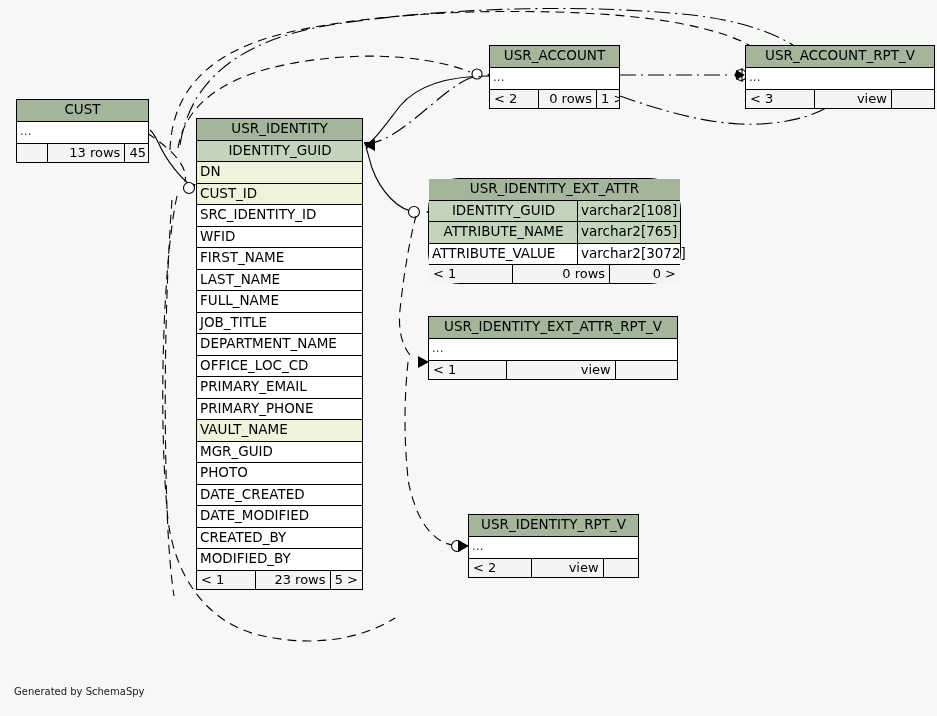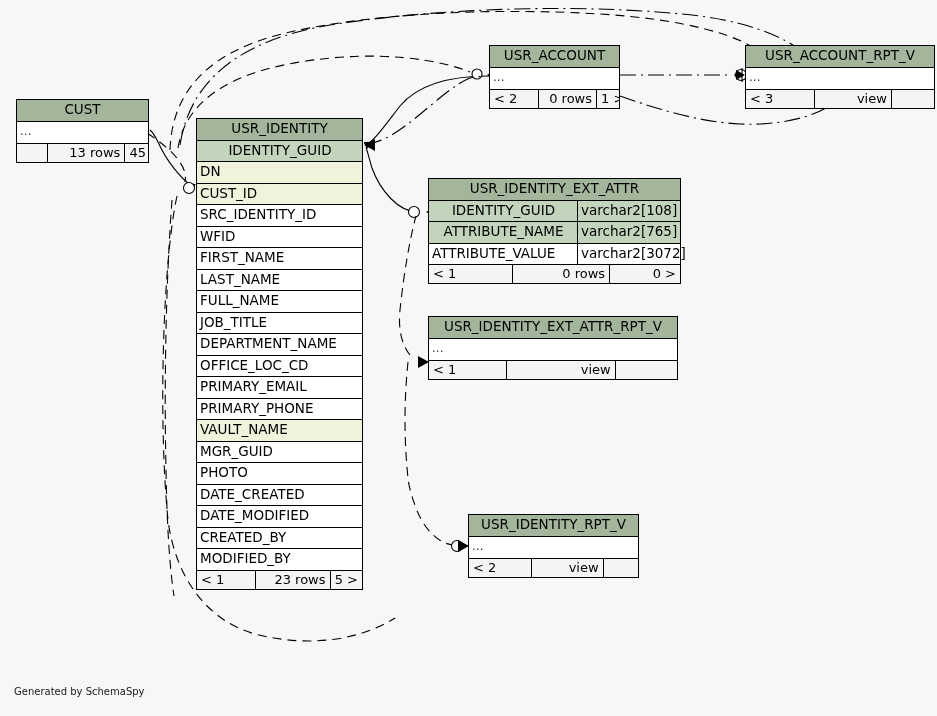--- a/index.html
+++ b/index.html
@@ -83,21 +83,21 @@
   }
   .node .footer .f-left   { flex: 0 0 33%; text-align: left; }
   .node .footer .f-mid    { flex: 0 0 34%; text-align: right; border-left: 1px solid #000; }
   .node .footer .f-right  { flex: 1 1 auto; text-align: right; border-left: 1px solid #000; }
 
   
   #node-cust                    { left: 16px;  top: 99px;  width: 133px; }
   #node-usr-identity            { left: 196px; top: 94px; width: 167px; margin-top: 24px; }
   #node-usr-account             { left: 489px; top: 45px;  width: 131px; }
   #node-usr-account-rpt-v       { left: 745px; top: 45px;  width: 190px; }
-  #node-usr-identity-ext-attr   { left: 428px; top: 178px; width: 253px; }
+  #node-usr-identity-ext-attr   { left: 428px; top: 178px; width: 253px; border-radius: 31px; }
   #node-ext-attr-rpt-v          { left: 428px; top: 316px; width: 250px; }
   #node-usr-identity-rpt-v      { left: 468px; top: 514px; width: 171px; }
 
   
   #node-usr-identity-ext-attr .row .col-name { flex: 0 0 143px; }
   #node-usr-identity-ext-attr .row .col-type { flex: 1 1 auto; }
 
   
   #node-usr-account-rpt-v .footer .f-left { flex: 0 0 32%; }
   #node-usr-account-rpt-v .footer .f-mid  { flex: 0 0 36%; }

